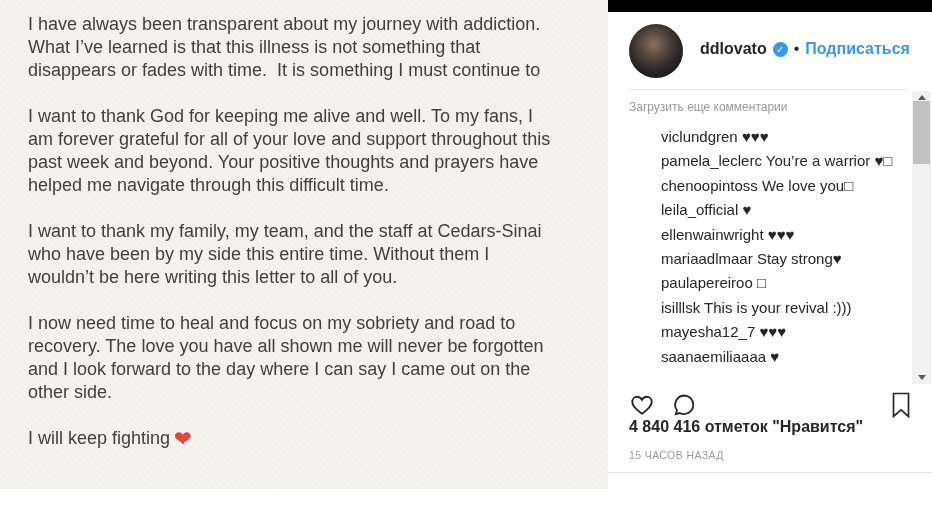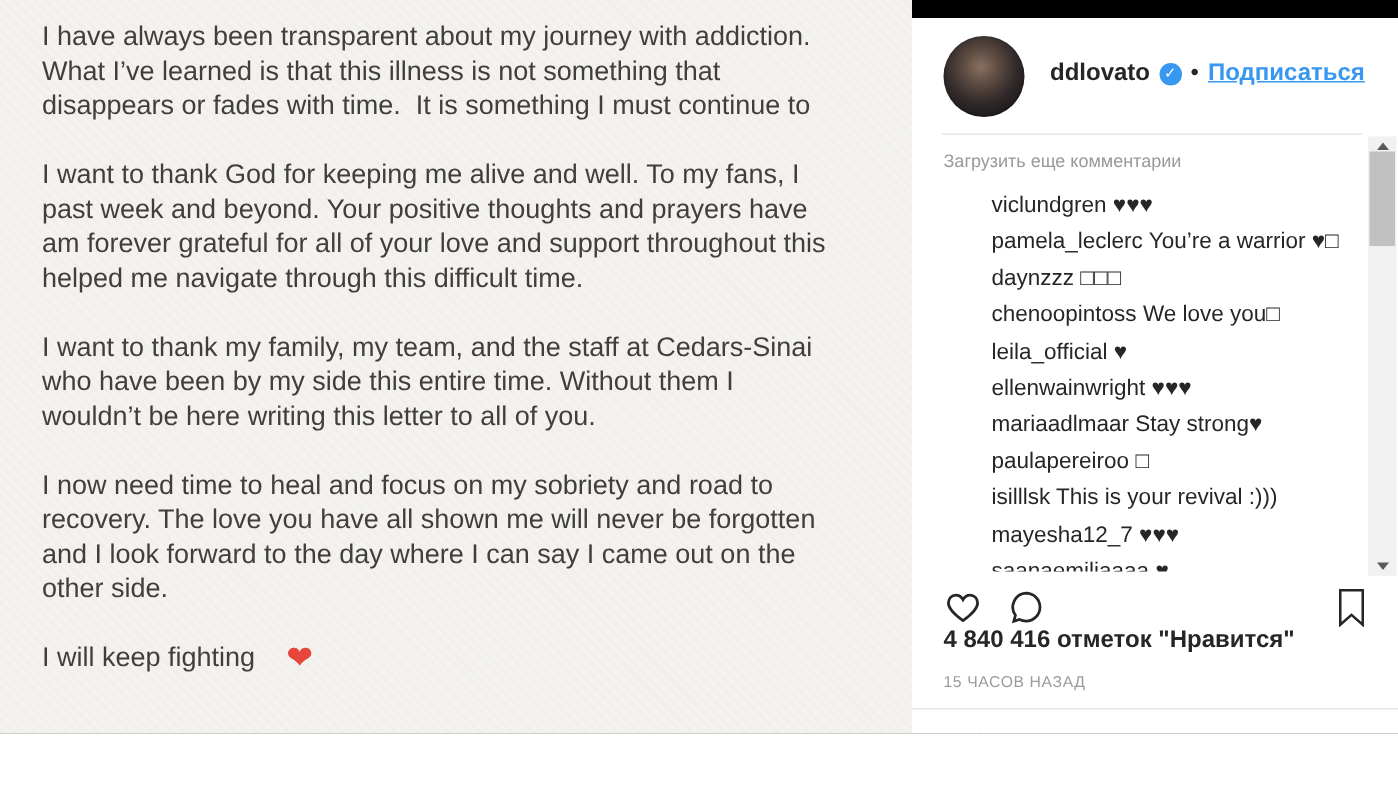--- a/index.html
+++ b/index.html
@@ -9,37 +9,37 @@
 
   
   #letter{position:absolute;left:0;top:0;width:608px;height:523px;
           background-color:#f3f2ee;
           background-image:
             repeating-linear-gradient(45deg, rgba(0,0,0,0.013) 0 2px, transparent 2px 5px),
             repeating-linear-gradient(-45deg, rgba(255,255,255,0.05) 0 3px, transparent 3px 7px);
           padding:13px 10px 0 28px;color:#413f3d;font-size:18px;line-height:23px;}
   .para{margin:0 0 23px 0;}
   .lline{white-space:pre;}
-  .closing-line{display:flex;align-items:center;gap:21px;}
+  .closing-line{display:flex;align-items:center;gap:4px;}
   .red-heart{color:#e8453c;font-size:21px;line-height:21px;
              text-shadow:0 0 0 #e8453c;}
 
   
   #panel{position:absolute;left:608px;top:12px;width:324px;height:523px;background:#fff;color:#262626;padding-left:35px;}
   #p-header{position:absolute;left:0;top:0;width:100%;height:78px;}
   #p-header .rule{position:absolute;left:20px;right:24px;bottom:0;height:1px;background:#e6e6e6;}
   .avatar{position:absolute;left:21px;top:12px;width:54px;height:54px;border-radius:50%;
           background:radial-gradient(circle at 46% 38%, #8a7161 0%, #5d4b41 26%, #30292a 55%, #161314 85%);
           box-shadow:inset 0 0 0 1px rgba(0,0,0,.08);cursor:pointer;}
   .uname-row{position:absolute;left:92px;top:28px;font-size:16px;display:flex;align-items:center;gap:6px;white-space:nowrap;}
   .uname{font-weight:700;color:#262626;cursor:pointer;}
   .vbadge{width:15px;height:15px;border-radius:50%;background:#3897f0;color:#fff;font-size:10px;
           display:flex;align-items:center;justify-content:center;font-weight:700;}
   .dotsep{color:#262626;}
-  .follow{color:#3897f0;font-weight:600;cursor:pointer;text-decoration:underline;}
+  .follow{color:#3897f0;font-weight:600;cursor:pointer;}
 
   .load-more{position:absolute;left:21px;top:88px;font-size:12px;color:#999;cursor:pointer;}
 
   #comments{position:absolute;left:21px;top:113px;width:270px;height:256px;overflow:hidden;
             font-size:15px;line-height:24.4px;}
   .comment{white-space:nowrap;}
   .cuser{font-weight:400;color:#262626;cursor:pointer;margin-left:32px;}
   .ctext{color:#262626;}
 
   
@@ -72,22 +72,22 @@
 
   <div id="letter">
     <div>
         <div class="para">
           <div class="lline">I have always been transparent about my journey with addiction.</div>
           <div class="lline">What I’ve learned is that this illness is not something that</div>
           <div class="lline">disappears or fades with time.  It is something I must continue to</div>
         </div>
         <div class="para">
           <div class="lline">I want to thank God for keeping me alive and well. To my fans, I</div>
+          <div class="lline">am forever grateful for all of your love and support throughout this</div>
           <div class="lline">past week and beyond. Your positive thoughts and prayers have</div>
-          <div class="lline">am forever grateful for all of your love and support throughout this</div>
           <div class="lline">helped me navigate through this difficult time.</div>
         </div>
         <div class="para">
           <div class="lline">I want to thank my family, my team, and the staff at Cedars-Sinai</div>
           <div class="lline">who have been by my side this entire time. Without them I</div>
           <div class="lline">wouldn’t be here writing this letter to all of you.</div>
         </div>
         <div class="para">
           <div class="lline">I now need time to heal and focus on my sobriety and road to</div>
           <div class="lline">recovery. The love you have all shown me will never be forgotten</div>
@@ -112,21 +112,20 @@
         <span class="follow">Подписаться</span>
       </div>
       <div class="rule"></div>
     </div>
 
     <div class="load-more">Загрузить еще комментарии</div>
 
     <div id="comments">
         <div class="comment"><span class="cuser">viclundgren</span> <span class="ctext">♥♥♥</span></div>
         <div class="comment"><span class="cuser">pamela_leclerc</span> <span class="ctext">You’re a warrior ♥□</span></div>
-        <div class="comment"><span class="cuser">daynzzz</span> <span class="ctext">□□□</span></div>
         <div class="comment"><span class="cuser">chenoopintoss</span> <span class="ctext">We love you□</span></div>
         <div class="comment"><span class="cuser">leila_official</span> <span class="ctext">♥</span></div>
         <div class="comment"><span class="cuser">ellenwainwright</span> <span class="ctext">♥♥♥</span></div>
         <div class="comment"><span class="cuser">mariaadlmaar</span> <span class="ctext">Stay strong♥</span></div>
         <div class="comment"><span class="cuser">paulapereiroo</span> <span class="ctext">□</span></div>
         <div class="comment"><span class="cuser">isilllsk</span> <span class="ctext">This is your revival :)))</span></div>
         <div class="comment"><span class="cuser">mayesha12_7</span> <span class="ctext">♥♥♥</span></div>
         <div class="comment"><span class="cuser">saanaemiliaaaa</span> <span class="ctext">♥</span></div>
       </div>
 

